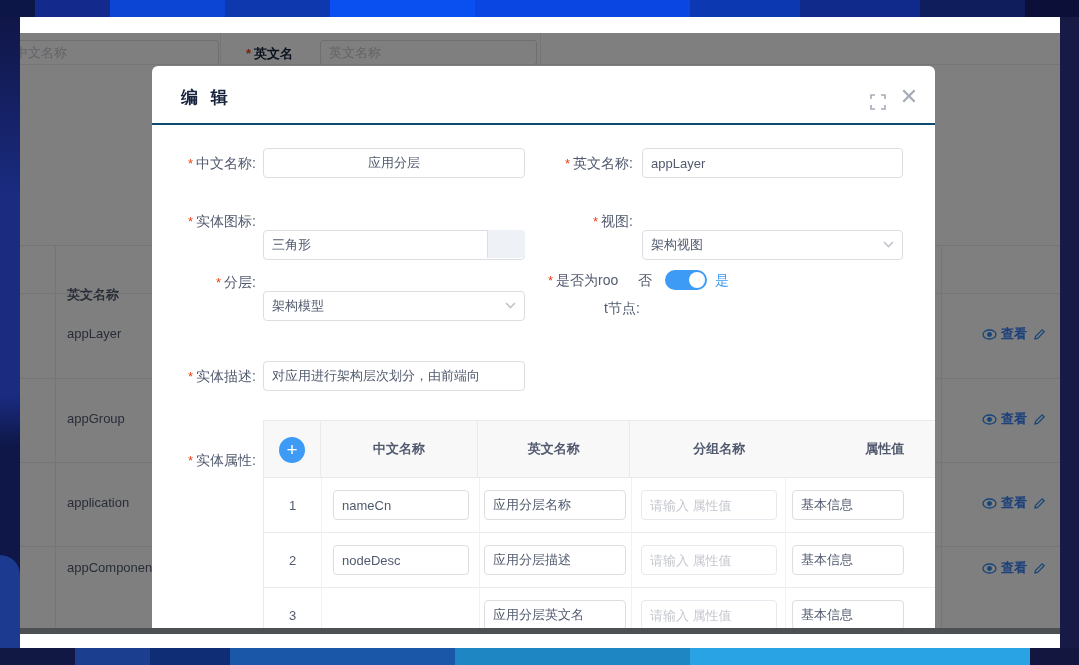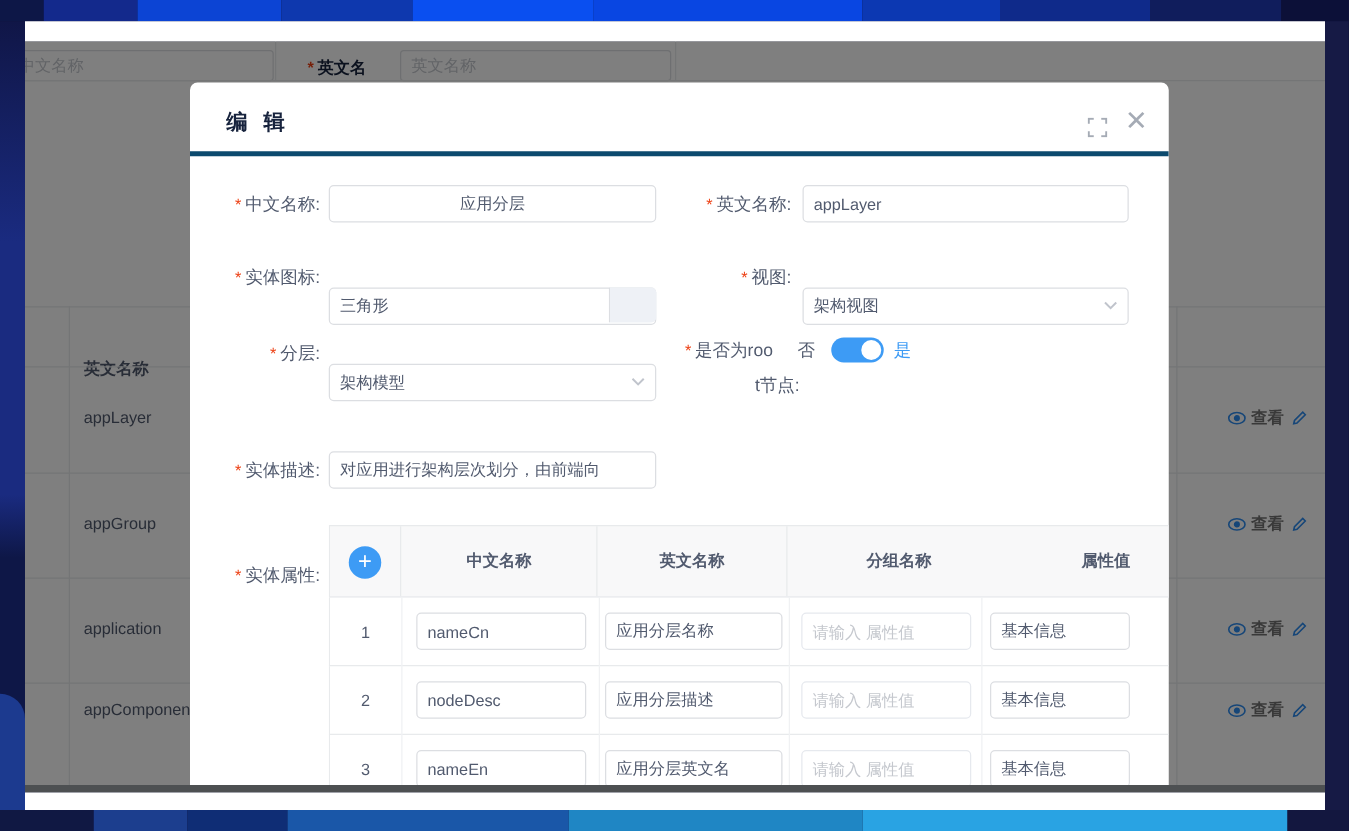--- a/index.html
+++ b/index.html
@@ -32,29 +32,29 @@
   .filter-cn { left:-14px; top:7px; width:213px; }
   .filter-en { left:300px; top:7px; width:217px; }
   .filter-label { position:absolute; left:226px; top:12px; font-size:13px; font-weight:bold; color:#17233d; }
   .vline { position:absolute; width:1px; background:#e8eaec; }
   .hline { position:absolute; height:1px; background:#e8eaec; left:0; width:1040px; }
   .req { color:#ed4014; margin-right:3px; font-size:13px; }
   .bg-th { position:absolute; left:47px; top:253px; font-size:13px; font-weight:bold; color:#515a6e; }
   .bg-row-text { position:absolute; left:47px; height:18px; width:88px; overflow:hidden;
     white-space:nowrap; font-size:13px; color:#515a6e; }
   .bg-action { position:absolute; left:942px; width:98px; height:18px; display:flex;
-    align-items:center; padding-left:20px; color:#737373; font-size:13px; white-space:nowrap; }
+    align-items:center; padding-left:20px; color:#3b82f6; font-size:13px; white-space:nowrap; }
   .bg-action .lbl { font-weight:bold; margin:0 6px 0 4px; }
   .scrollbar-line { position:absolute; left:0; top:595px; width:1040px; height:6px; background:#9aa0a4; }
   .mask { position:absolute; inset:0; background:rgba(0,0,0,0.5); }
 
   
   .modal { position:absolute; left:132px; top:33px; width:783px; height:562px;
     background:#fff; border-radius:6px 6px 0 0; overflow:hidden; }
-  .modal-header { position:relative; height:59px; border-bottom:4px solid #0c4a6e; }
+  .modal-header { position:relative; height:59px; border-bottom:2px solid #0c4a6e; }
   .modal-title { position:absolute; left:29px; top:20px; font-size:17px; font-weight:bold;
     color:#17233d; letter-spacing:4px; }
   .modal-expand { position:absolute; left:718px; top:28px; width:16px; height:16px; cursor:pointer; }
   .modal-close { position:absolute; left:746px; top:20px; width:22px; height:22px;
     font-size:22px; line-height:22px; color:#a5abb5; text-align:center; cursor:pointer; }
   .f-label { position:absolute; font-size:14px; color:#515a6e; text-align:right; }
   .f-input { position:absolute; height:30px; border:1px solid #dcdee2; border-radius:4px;
     background:#fff; font-size:13px; color:#515a6e; padding:0 8px; outline:none;
     white-space:nowrap; overflow:hidden; font-family:inherit; }
   .f-input::placeholder { color:#c5c8ce; }
@@ -308,21 +308,20 @@
       <input class="cell-input c2" value="应用分层描述" style="">
       <div class="cell-line" style="left:367px;"></div>
       <input class="cell-input c3 ph" placeholder="请输入 属性值" style="">
       <div class="cell-line" style="left:521px;"></div>
       <input class="cell-input c4" value="基本信息" style="">
     </div>
 
     <div class="attr-row">
       <span class="cell-no">3</span>
       <div class="cell-line" style="left:57px;"></div>
-      <input class="cell-input c1" value="nameEn" style="">
       <div class="cell-line" style="left:215px;"></div>
       <input class="cell-input c2" value="应用分层英文名" style="">
       <div class="cell-line" style="left:367px;"></div>
       <input class="cell-input c3 ph" placeholder="请输入 属性值" style="">
       <div class="cell-line" style="left:521px;"></div>
       <input class="cell-input c4" value="基本信息" style="">
     </div>
   </div>
         </div>
       </div>

